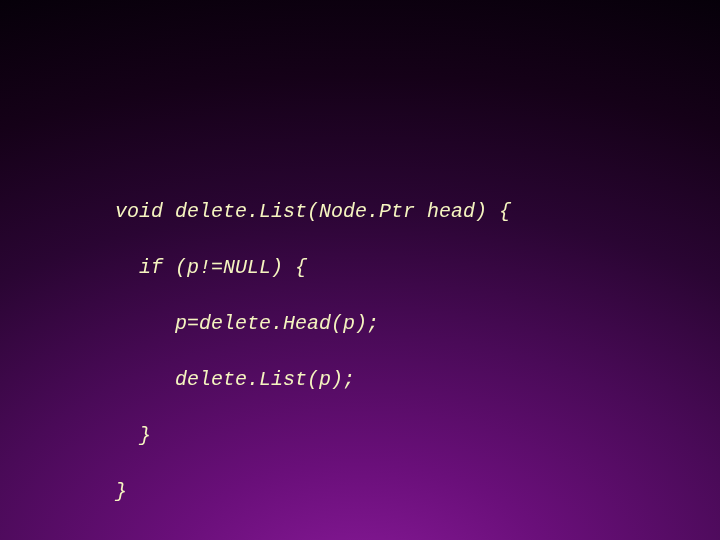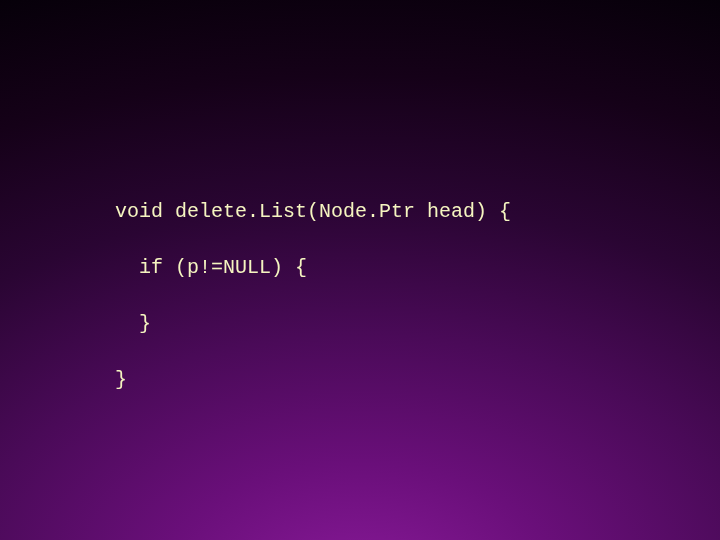--- a/index.html
+++ b/index.html
@@ -24,23 +24,26 @@
     position: absolute;
     left: 115px;
     top: 170px;
     font-size: 20px;
     line-height: 28px;
     color: #f5f5c0;
     white-space: pre;
   }
   .code-line {
     display: block;
+    font-style: italic;
   }
 </style>
 </head>
 <body>
 
 <div class="code-block">
 <span class="code-line">void delete.List(Node.Ptr head) {</span>
 <span class="code-line">  if (p!=NULL) {</span>
+<span class="code-line">     p=delete.Head(p);</span>
+<span class="code-line">     delete.List(p);</span>
 <span class="code-line">  }</span>
 <span class="code-line">}</span>
 </div>
 
 </body></html>

